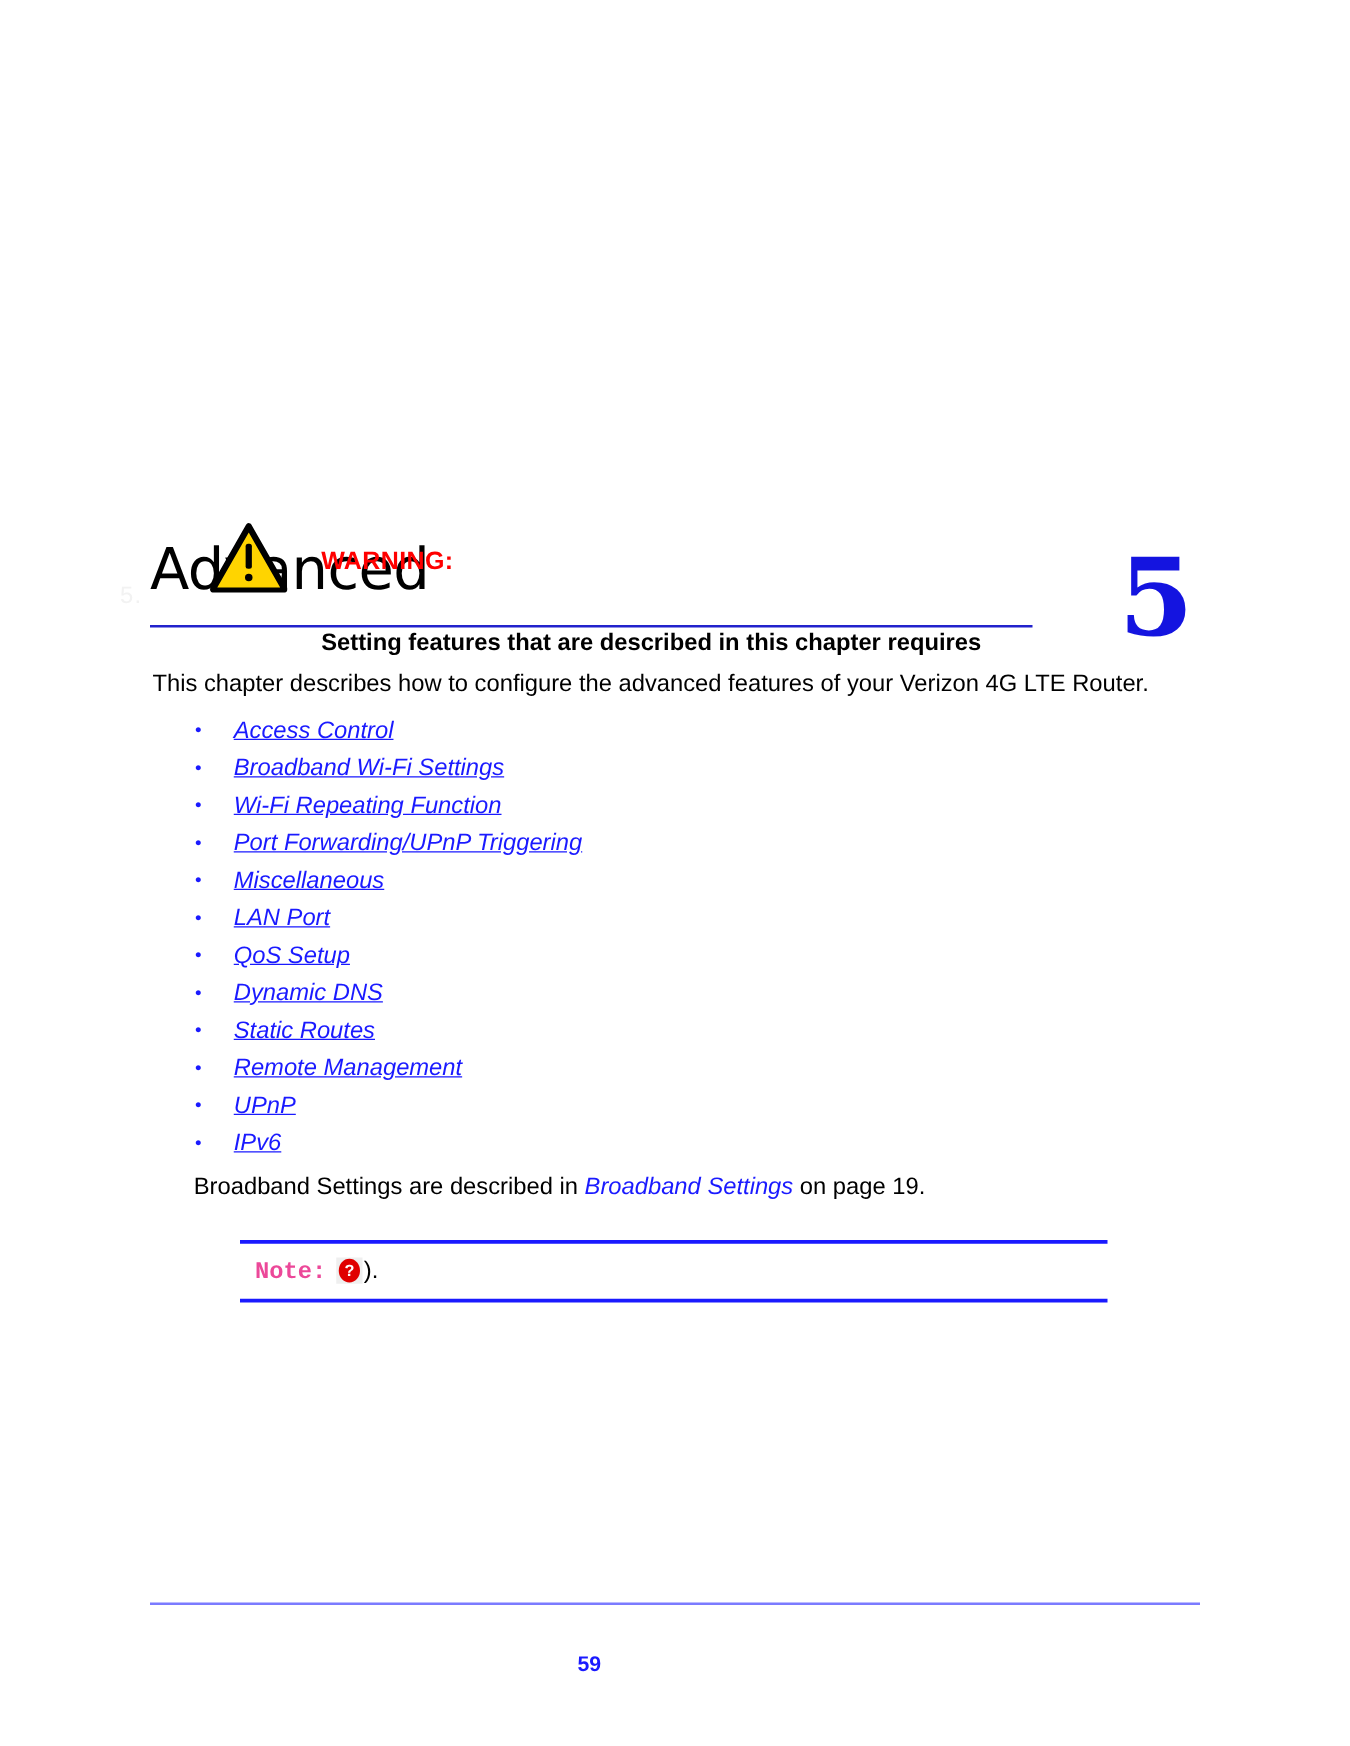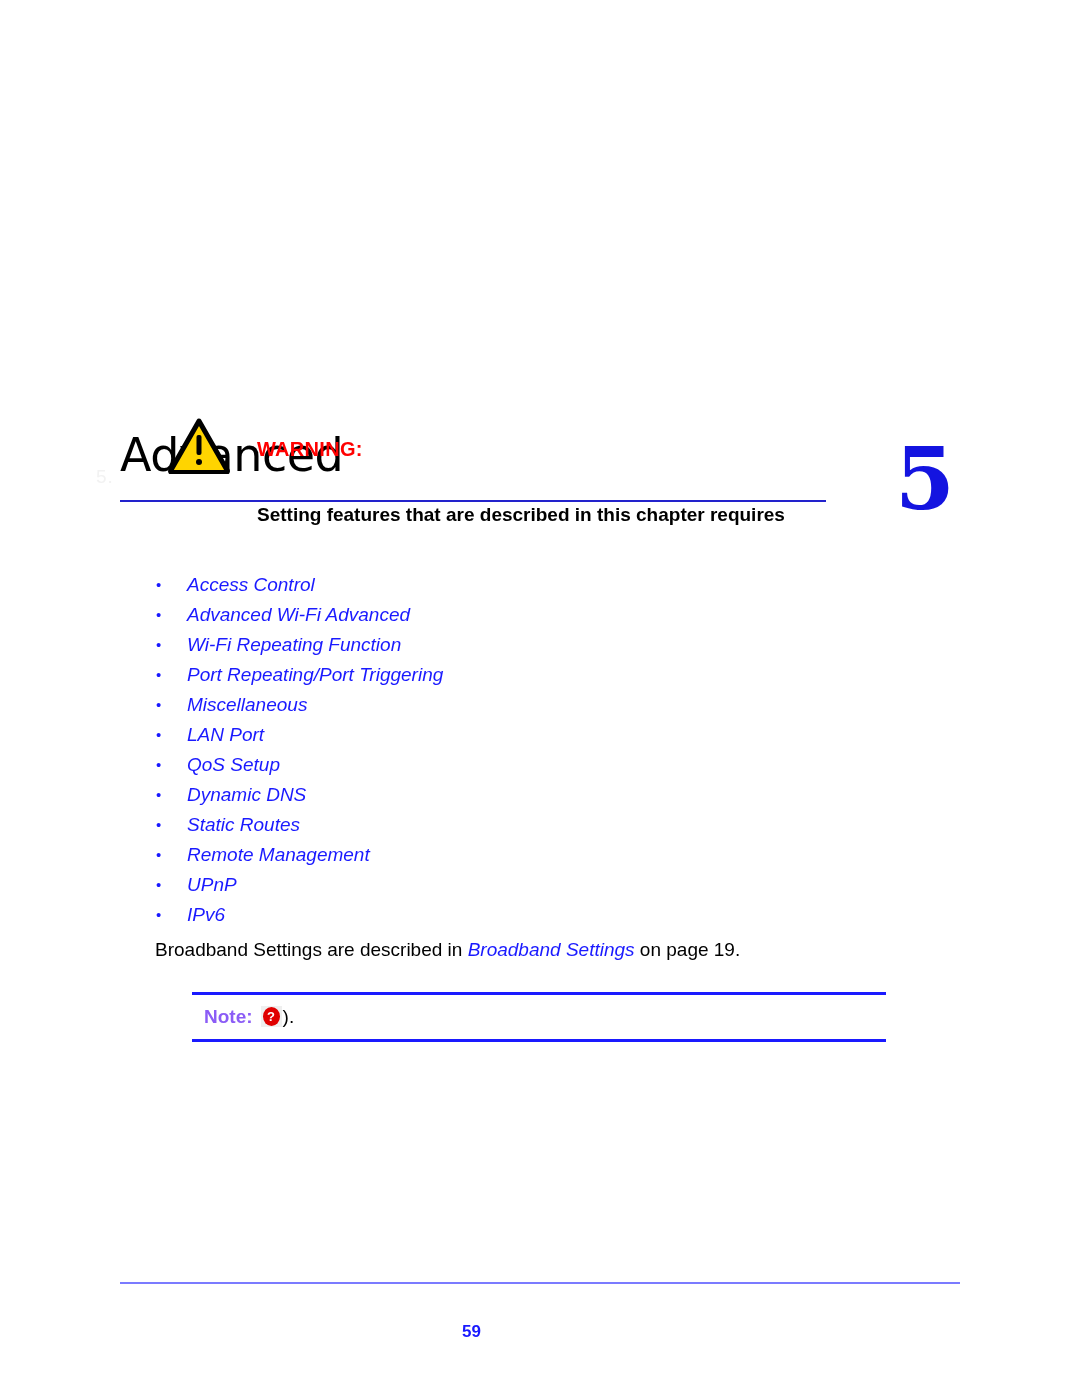--- a/index.html
+++ b/index.html
@@ -135,20 +135,21 @@
     position: absolute;
     left: 4px;
     top: 0;
     line-height: 30px;
     font-size: 15px;
     color: #1a1aff;
   }
   .link-list li .link-text {
     font-style: italic;
     color: #1a1aff;
+    text-decoration: underline;
   }
 
   
   .broadband-line {
     position: absolute;
     left: 155px;
     top: 937px;
     width: 820px;
     font-size: 19px;
     line-height: 26px;
@@ -174,22 +175,23 @@
   .note-body {
     height: 44px;
     display: flex;
     align-items: center;
     padding-left: 12px;
     font-size: 19px;
     color: #000000;
   }
   .note-label {
     font-weight: bold;
-    color: #8b5cf6;
+    color: #ec4899;
     margin-right: 7px;
+    font-family: Liberation Mono, monospace;
   }
   .help-chip {
     display: inline-flex;
     align-items: center;
     justify-content: center;
     width: 21px;
     height: 21px;
     background: #efefef;
     vertical-align: middle;
     margin: 0 1px;
@@ -249,37 +251,38 @@
         <rect x="28.5" y="17" width="5" height="20" rx="2" fill="#000000"></rect>
         <circle cx="31" cy="44" r="3" fill="#000000"></circle>
       </svg>
     </div>
     <div class="warning-label">WARNING:</div>
     <div class="warning-text">
       <span>Setting features that are described in this chapter requires</span>
     </div>
   </div>
 
+  <div class="intro-paragraph">This chapter describes how to configure the advanced features of your Verizon 4G LTE Router.</div>
 
   <ul class="link-list">
     <li>
       <span class="bullet">•</span>
       <span class="link-text">Access Control</span>
     </li>
     <li>
       <span class="bullet">•</span>
-      <span class="link-text">Advanced Wi-Fi Advanced</span>
+      <span class="link-text">Broadband Wi-Fi Settings</span>
     </li>
     <li>
       <span class="bullet">•</span>
       <span class="link-text">Wi-Fi Repeating Function</span>
     </li>
     <li>
       <span class="bullet">•</span>
-      <span class="link-text">Port Repeating/Port Triggering</span>
+      <span class="link-text">Port Forwarding/UPnP Triggering</span>
     </li>
     <li>
       <span class="bullet">•</span>
       <span class="link-text">Miscellaneous</span>
     </li>
     <li>
       <span class="bullet">•</span>
       <span class="link-text">LAN Port</span>
     </li>
     <li>

